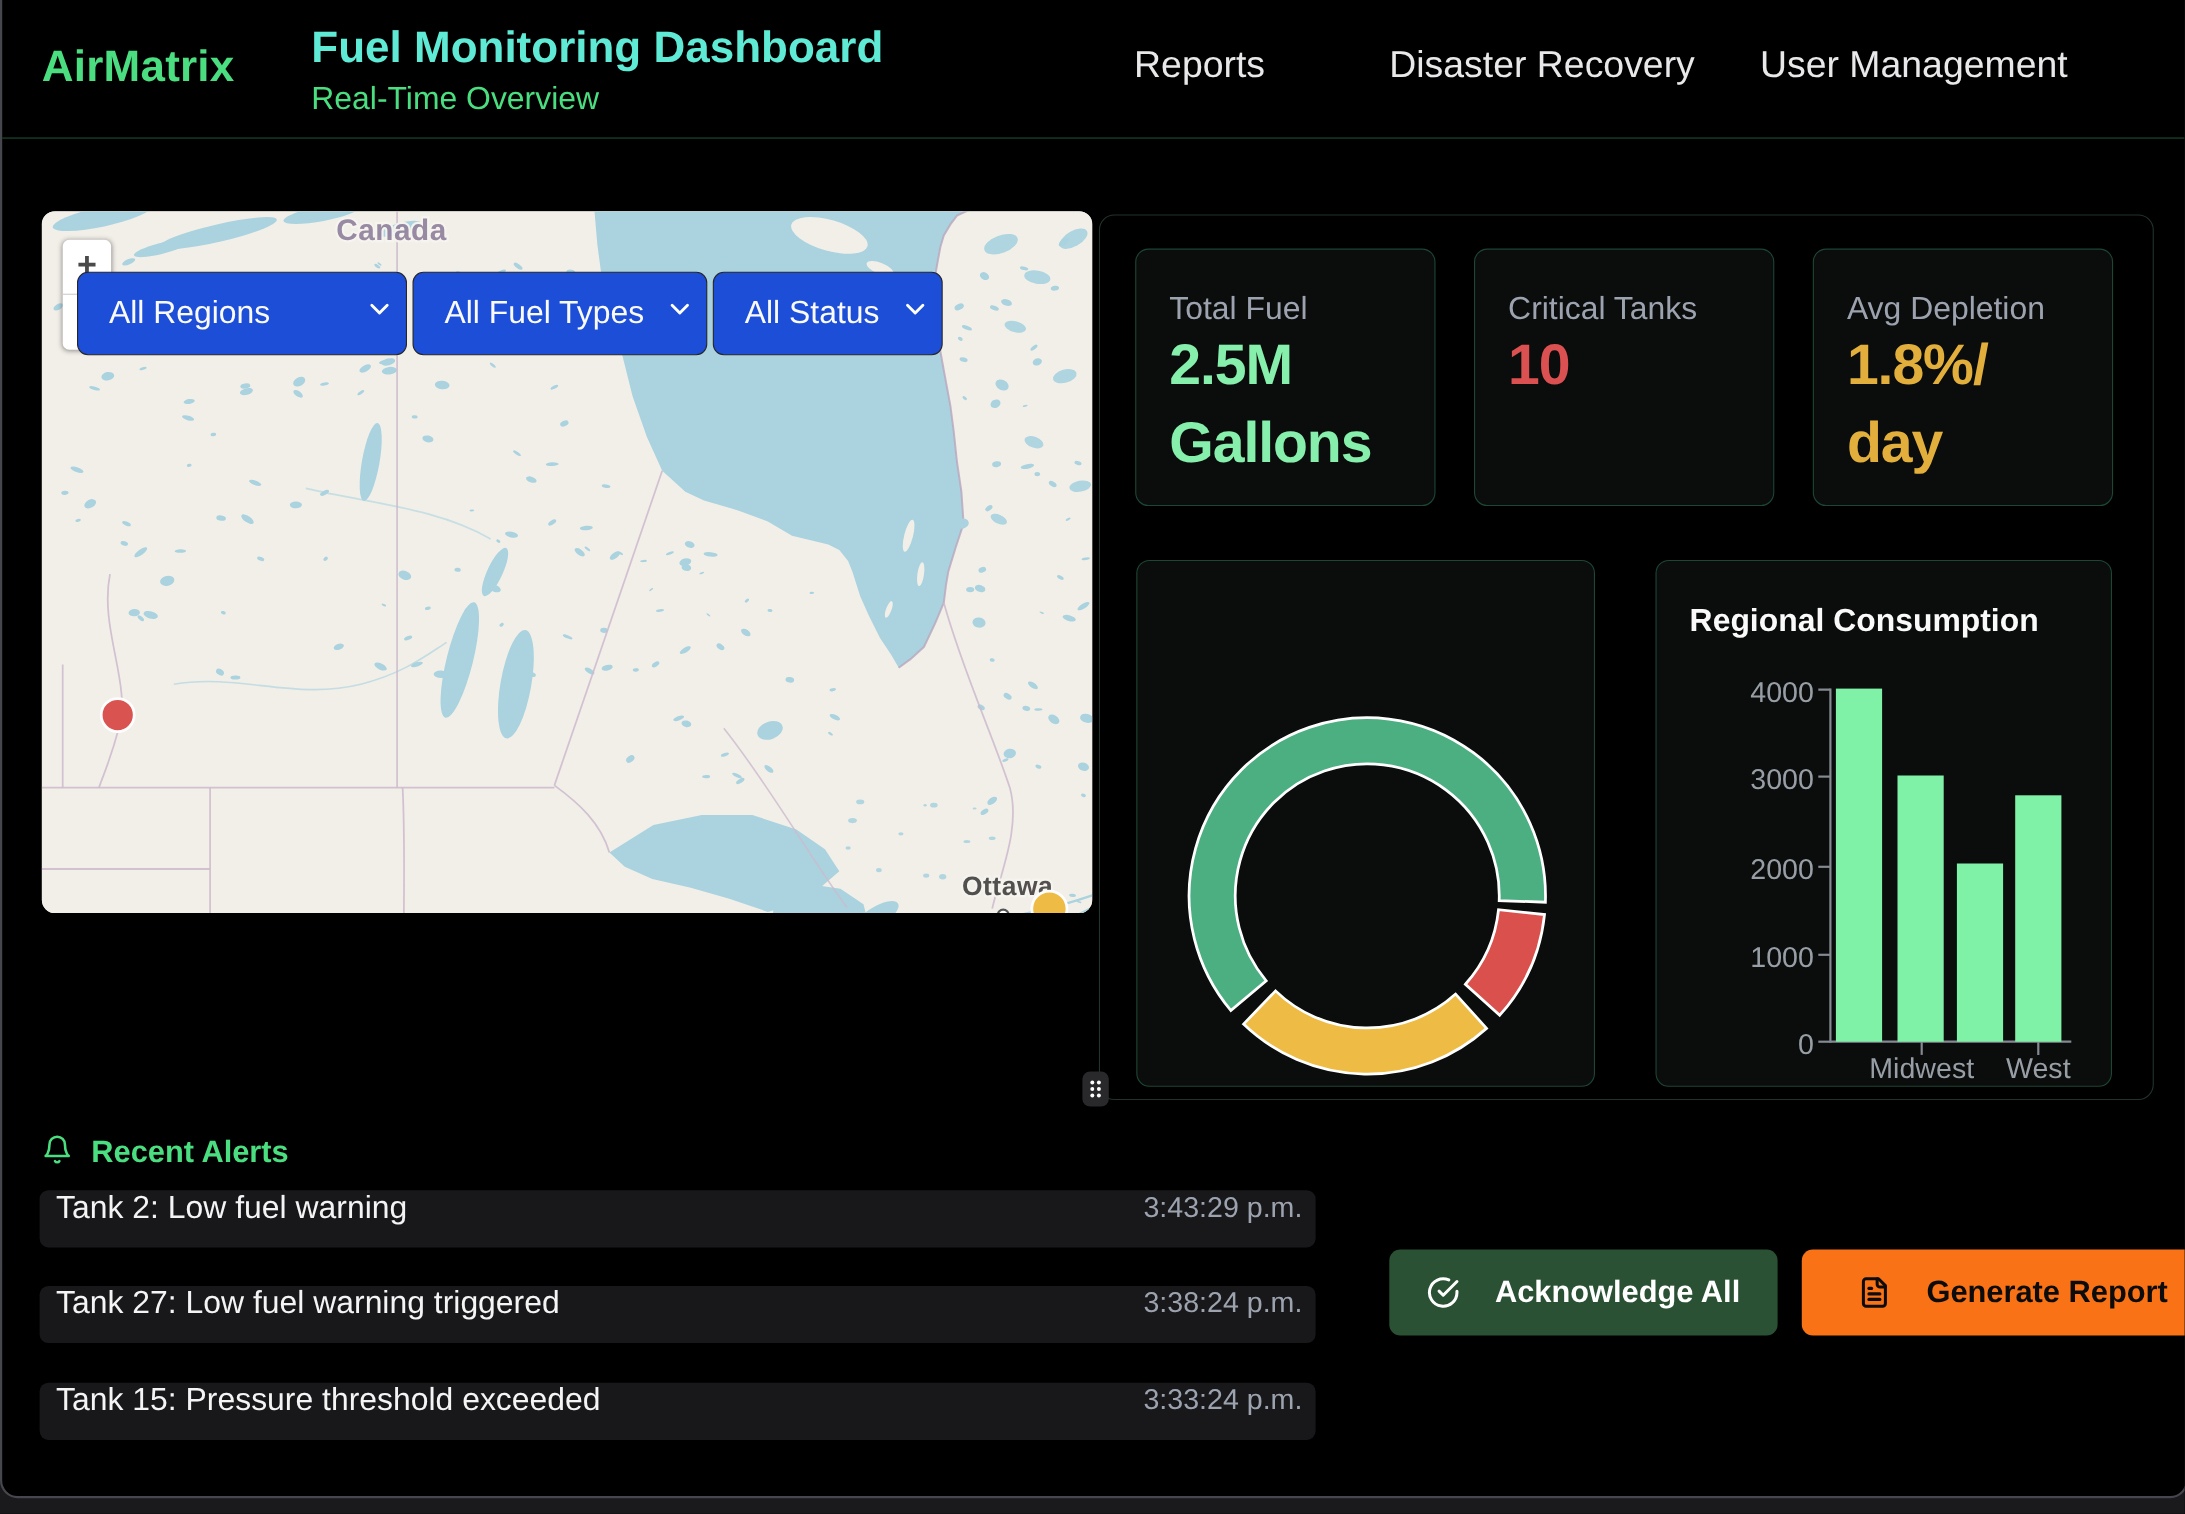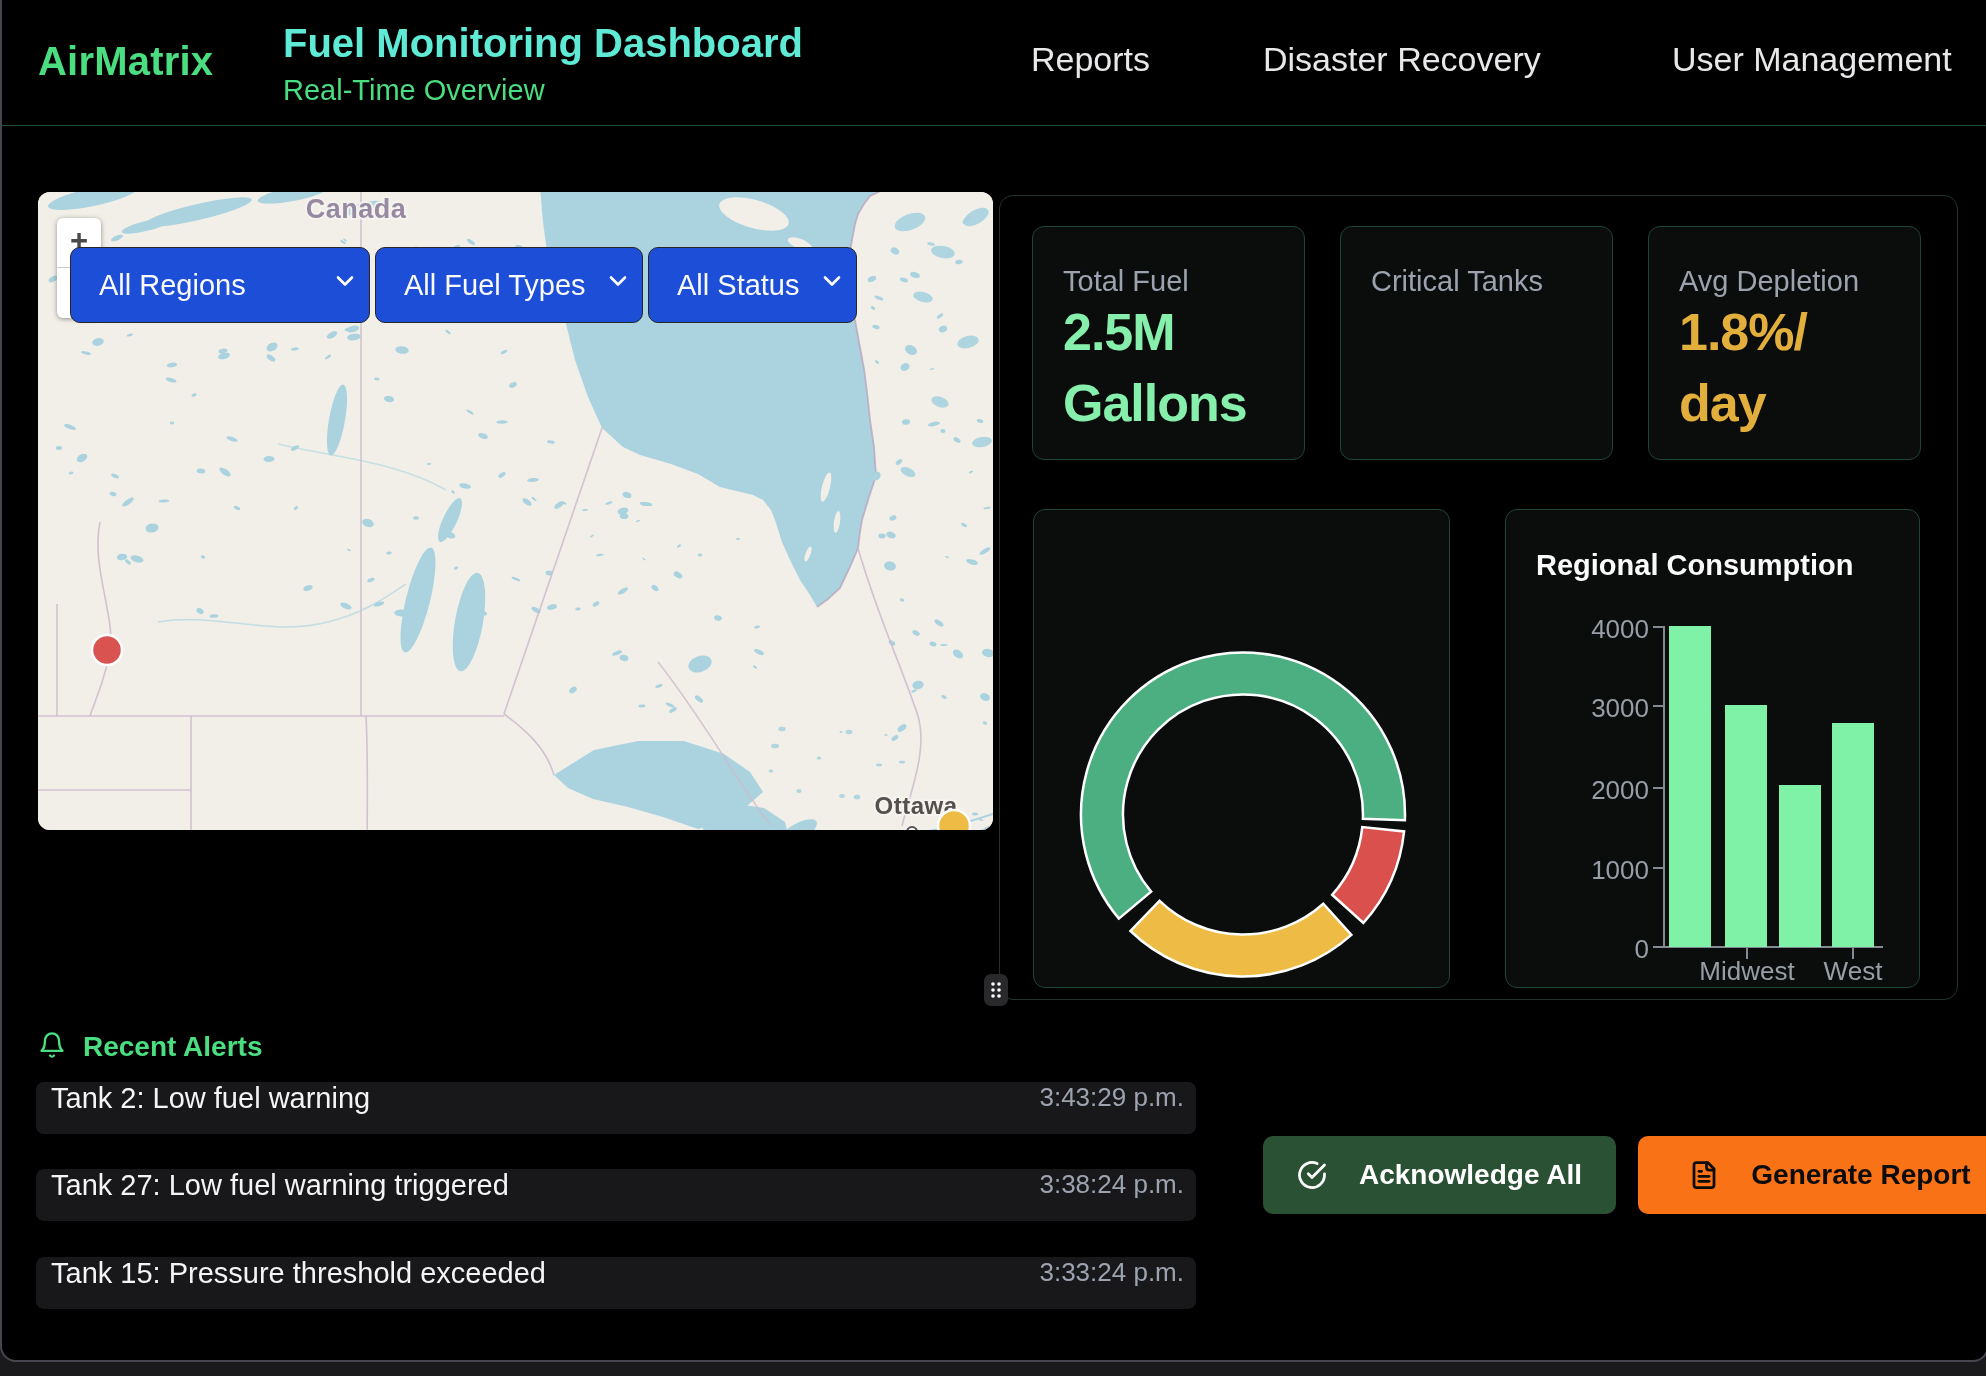--- a/index.html
+++ b/index.html
@@ -36,21 +36,21 @@
 </style>
 </head>
 <body>
   <div class="frame"></div>
   <div class="hdr-border"></div>
   <div class="abs logo">AirMatrix</div>
   <div class="abs title">Fuel Monitoring Dashboard</div>
   <div class="abs subtitle">Real-Time Overview</div>
   <div class="abs nav" style="left:1031px;">Reports</div>
   <div class="abs nav" style="left:1263px;">Disaster Recovery</div>
-  <div class="abs nav" style="left:1672px;">User Management</div>
+  <div class="abs nav" style="left:1600px;">User Management</div>
 
   <div class="abs map" id="mapbox"><svg width="955" height="798" viewBox="0 0 955 798">
 <rect width="955" height="798" fill="#f2efe9"></rect>
 <path d="M 502,-5 L 505,30 L 509,60 L 522,108 L 537,168 L 550,205 L 564,236 L 585,255 L 602,263 L 633,272 L 660,282 L 682,295 L 715,303 L 725,308 L 733,318 L 737,328 L 744,350 L 752,368 L 762,388 L 772,403 L 779,415 L 790,407 L 802,396 L 812,375 L 820,356 L 822,340 L 824,328 L 831,305 L 838,284 L 836,255 L 832,228 L 829,200 L 826,177 L 821,150 L 817,128 L 813,100 L 811,81 L 812,60 L 814,48 L 817,32 L 820,22 L 826,12 L 832,4 L 845,-2 L 856,-5 Z" fill="#aad3df"></path>
 <path d="M 779,415 L 790,407 L 802,396 L 812,375 L 820,356 L 822,340 L 824,328 L 831,305 L 838,284 L 836,255 L 832,228 L 829,200 L 826,177 L 821,150 L 817,128 L 813,100 L 811,81 L 812,60 L 814,48 L 817,32 L 820,22 L 826,12 L 832,4 L 845,-2 L 856,-5" fill="none" stroke="#b9a6bd" stroke-width="1.8" opacity="0.8"></path>
       <ellipse cx="716" cy="22" rx="36" ry="14" fill="#f2efe9" transform="rotate(16 716 22)"></ellipse>
 <ellipse cx="762" cy="52" rx="13" ry="5" fill="#f2efe9" transform="rotate(22 762 52)"></ellipse>
 <ellipse cx="788" cy="295" rx="4" ry="15" fill="#f2efe9" transform="rotate(14 788 295)"></ellipse>
 <ellipse cx="799" cy="330" rx="3" ry="11" fill="#f2efe9" transform="rotate(8 799 330)"></ellipse>
 <ellipse cx="770" cy="362" rx="2.5" ry="8" fill="#f2efe9" transform="rotate(20 770 362)"></ellipse>
@@ -336,20 +336,21 @@
       <polyline points="3,3.5 10,10.5 17,3.5" fill="none" stroke="#fff" stroke-width="2.6" stroke-linecap="round" stroke-linejoin="round"></polyline>
     </svg></div>
 
   <div class="abs panel"></div>
   <div class="abs scard" style="left:1032px;">
     <div class="lbl">Total Fuel</div>
     <div class="val" style="color:#86efac;">2.5M Gallons</div>
   </div>
   <div class="abs scard" style="left:1340px;">
     <div class="lbl">Critical Tanks</div>
+    <div class="val" style="color:#db5151;">10</div>
   </div>
   <div class="abs scard" style="left:1648px;">
     <div class="lbl">Avg Depletion</div>
     <div class="val" style="color:#e3af3c;">1.8%/ day</div>
   </div>
 
   <div class="abs ccard" style="left:1033px; width:417px;">
     <svg width="417" height="479" viewBox="0 0 417 479" style="position:absolute;left:0;top:0;">
       <path d="M 84.9 408.6 A 162 162 0 1 1 370.9 310.2 L 328.9 308.7 A 120 120 0 1 0 117.1 381.6 Z" fill="#4caf82" stroke="#fff" stroke-width="2.5"></path>
       <path d="M 370.1 321.4 A 162 162 0 0 1 329.4 412.9 L 298.2 384.8 A 120 120 0 0 0 328.3 317.0 Z" fill="#d9504c" stroke="#fff" stroke-width="2.5"></path>

